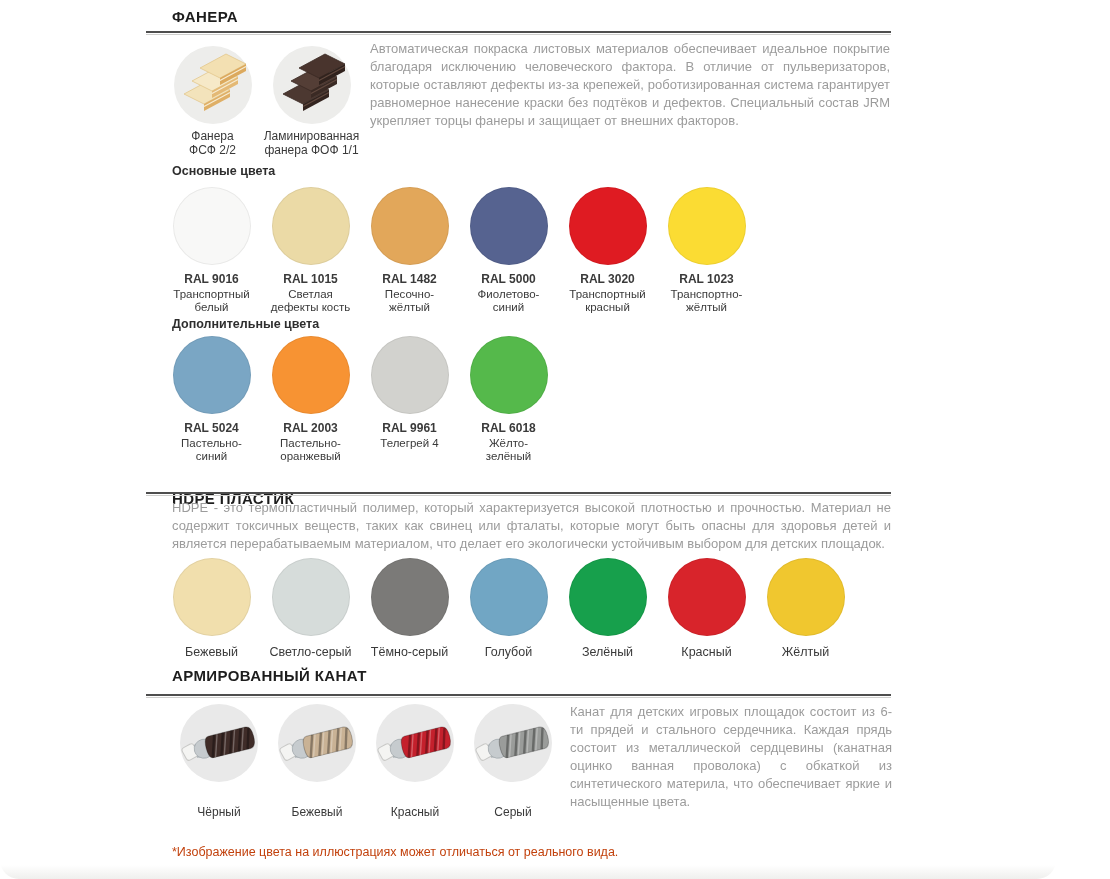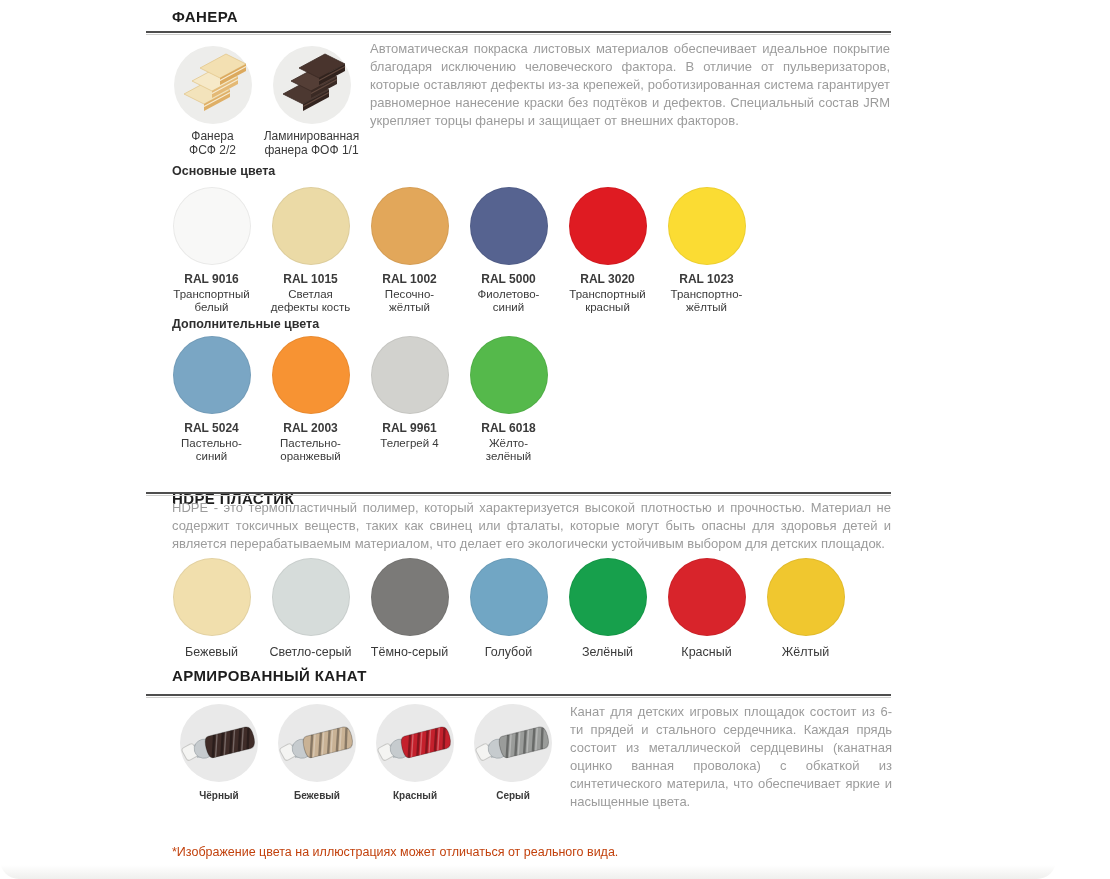--- a/index.html
+++ b/index.html
@@ -54,21 +54,21 @@
   .hdpe-name{font-size:12.5px;color:#3a3a3a;margin-top:9px;}
 
   .fig-row{position:absolute;display:flex;}
   .fig-cell{width:99px;text-align:center;}
   .fig-caption{
     font-size:12px;color:#3a3a3a;line-height:14px;margin-top:5px;
     white-space:pre-line;
   }
   .rope-row{position:absolute;display:flex;}
   .rope-cell{width:98px;text-align:center;}
-  .rope-caption{font-size:10px;color:#3a3a3a;margin-top:8px;font-weight:bold;}
+  .rope-caption{font-size:12px;color:#3a3a3a;margin-top:23px;}
 
   .footnote{
     position:absolute;left:172px;top:845px;
     font-size:12.5px;color:#c2410c;
   }
   svg{display:block;margin:0 auto;}
 </style>
 </head>
 <body>
 
@@ -137,21 +137,21 @@
 белый</div>
       </div>
       <div class="swatch-cell">
         <div class="swatch-circle" style="background-color: rgb(235, 218, 166);"></div>
         <div class="ral-code">RAL 1015</div>
         <div class="color-name">Светлая
 дефекты кость</div>
       </div>
       <div class="swatch-cell">
         <div class="swatch-circle" style="background-color: rgb(226, 167, 90);"></div>
-        <div class="ral-code">RAL 1002</div>
+        <div class="ral-code">RAL 1482</div>
         <div class="color-name">Песочно-
 жёлтый</div>
       </div>
       <div class="swatch-cell">
         <div class="swatch-circle" style="background-color: rgb(86, 99, 144);"></div>
         <div class="ral-code">RAL 5000</div>
         <div class="color-name">Фиолетово-
 синий</div>
       </div>
       <div class="swatch-cell">

